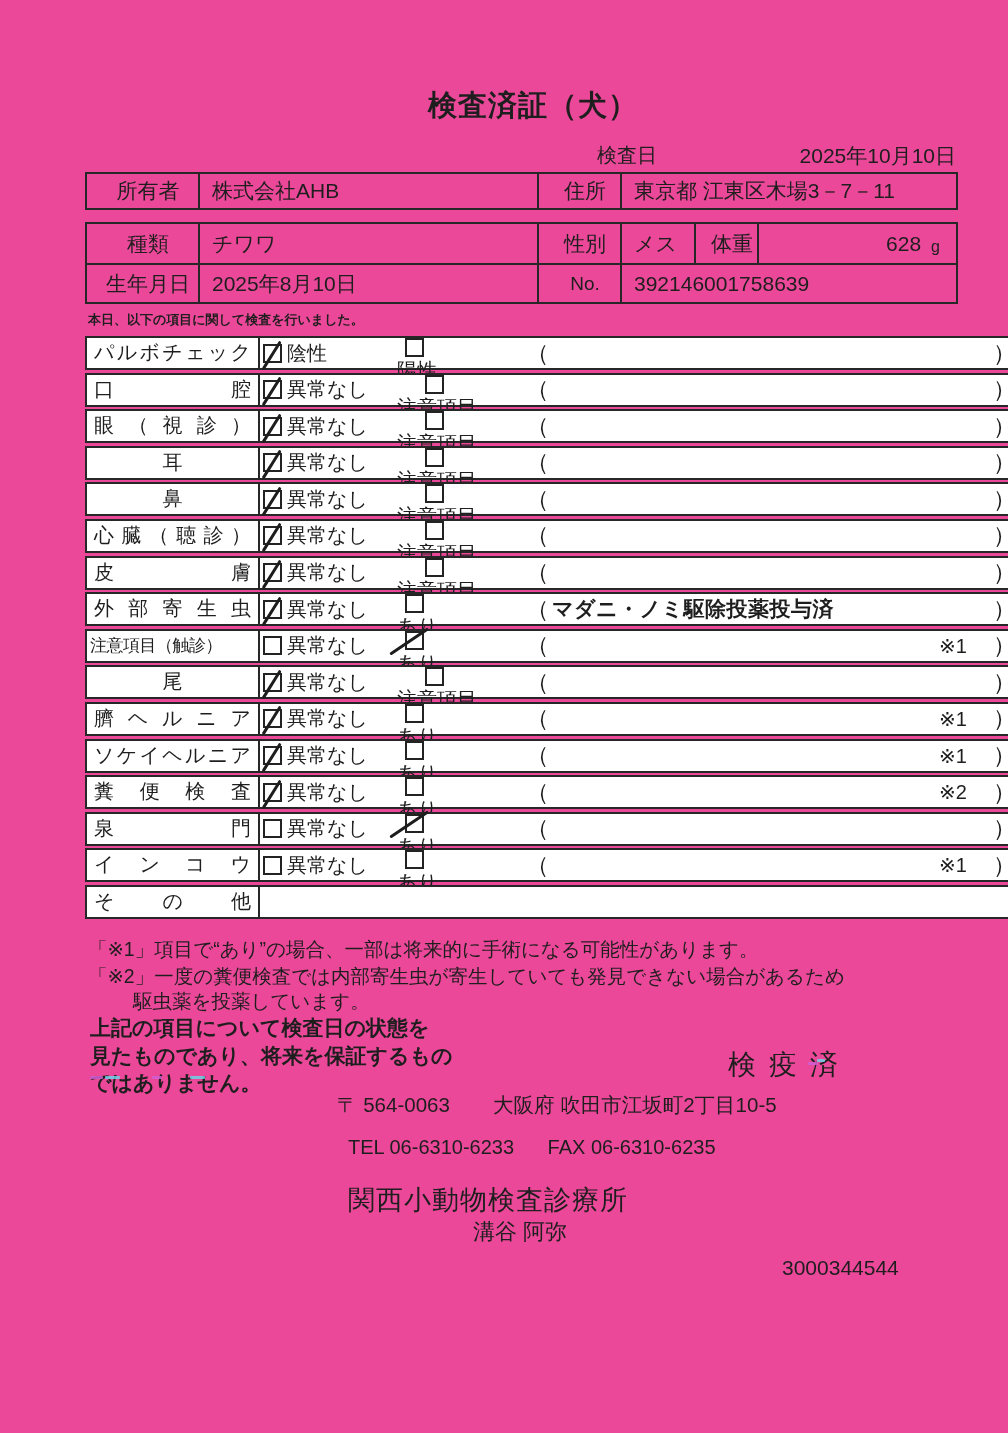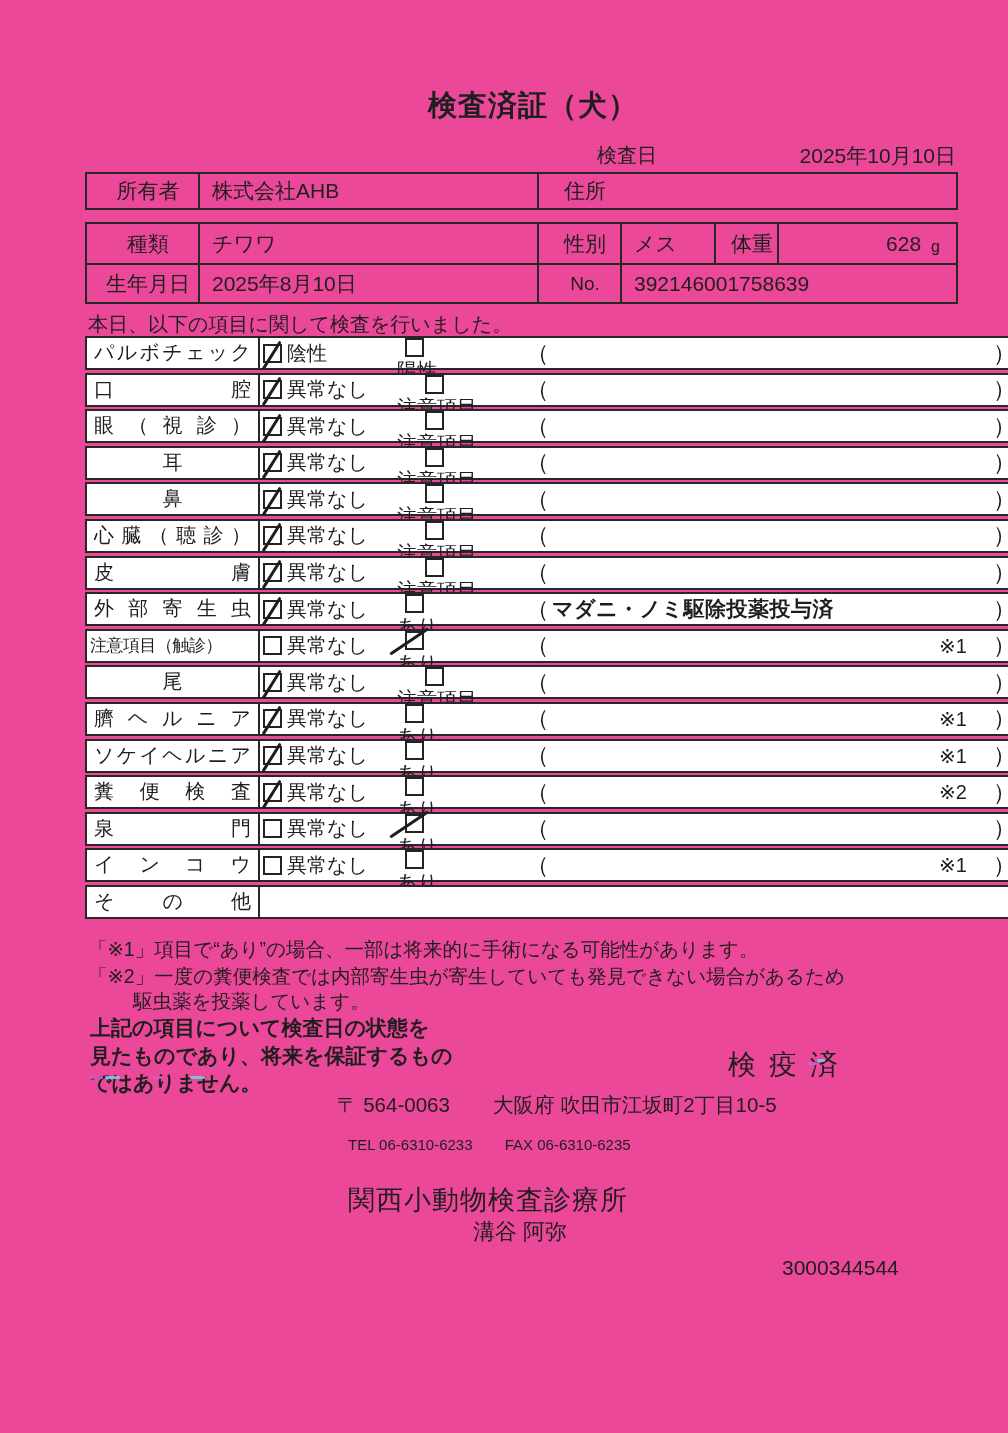--- a/index.html
+++ b/index.html
@@ -18,26 +18,26 @@
   .t2{top:222px;}
   .tr{display:flex;}
   .t2 .tr + .tr{border-top:2px solid #272727;}
   .td{border-left:2px solid #272727;box-sizing:border-box;display:flex;align-items:center;
       font-size:21px;font-weight:500;white-space:nowrap;overflow:visible;}
   .td:first-child{border-left:none;}
   .td.c{justify-content:center;padding-left:11px;}
   .td.v{padding-left:12px;}
   .h38{height:34px;} .h41{height:39px;} .h39{height:37px;}
   .w111{width:111px;flex:none;} .w339{width:339px;flex:none;} .w83{width:83px;flex:none;}
-  .w94{width:94px;flex:none;} .w63{width:63px;flex:none;} .wfill{flex:1;}
+  .w94{width:74px;flex:none;} .w63{width:63px;flex:none;} .wfill{flex:1;}
   .weight-cell{justify-content:flex-end;padding-right:16px;}
   .unit{font-size:16px;margin-left:10px;position:relative;top:3px;}
   .no-label{font-size:19px;}
 
-  .intro{left:88px;top:311px;font-size:20px;font-weight:400;}
+  .intro{left:88px;top:311px;font-size:13px;font-weight:700;}
 
   
   .checklist{left:85px;top:336px;width:940px;}
   .crow{position:relative;height:34px;box-sizing:border-box;border:2px solid #272727;
         margin-bottom:2.6px;display:flex;background:#fff;}
   .cl{width:173px;flex:none;box-sizing:border-box;border-right:2px solid #272727;
       padding:0 7px;font-size:20px;font-weight:500;line-height:29px;white-space:nowrap;overflow:hidden;}
   .cl.justify{text-align:justify;text-align-last:justify;}
   .cl.center{text-align:center;text-align-last:center;}
   .cl.small{font-size:17px;padding:0 3px;letter-spacing:-0.5px;line-height:30px;}
@@ -59,21 +59,21 @@
   
   .note1{left:88px;top:936px;font-size:19.5px;font-weight:500;}
   .note2a{left:88px;top:963px;font-size:19.5px;font-weight:500;}
   .note2b{left:133px;top:988px;font-size:19.5px;font-weight:500;}
   .disclaimer{left:90px;top:1014px;font-size:21px;font-weight:600;line-height:27.5px;}
   .stamp{left:728px;top:1046px;font-size:28px;font-weight:500;letter-spacing:13px;white-space:nowrap;}
 
   
   .postal{left:337px;top:1091px;font-size:20.5px;font-weight:500;}
   .addr2{left:493px;top:1091px;font-size:20.5px;font-weight:500;}
-  .telline{left:348px;top:1136px;font-size:15px;font-weight:500;}
+  .telline{left:348px;top:1136px;font-size:20px;font-weight:500;}
   .telline .fax{margin-left:28px;}
   .clinic{left:348px;top:1182px;font-size:27px;font-weight:500;letter-spacing:1px;}
   .vet{left:473px;top:1217px;font-size:22px;font-weight:500;}
   .docnum{left:782px;top:1256px;font-size:21px;font-weight:500;}
 
   
   .art{position:absolute;height:3px;border-radius:1px;opacity:0.85;}
 </style>
 </head>
 <body>
@@ -83,20 +83,21 @@
   <div class="abs title">検査済証（犬）</div>
 
   <div class="abs insp-label">検査日</div>
   <div class="abs insp-date">2025年10月10日</div>
 
   <div class="abs t t1">
     <div class="tr">
       <div class="td c w111 h38">所有者</div>
       <div class="td v w339 h38">株式会社AHB</div>
       <div class="td c w83 h38">住所</div>
+      <div class="td v wfill h38">東京都 江東区木場3－7－11</div>
     </div>
   </div>
 
   <div class="abs t t2">
     <div class="tr">
       <div class="td c w111 h41">種類</div>
       <div class="td v w339 h41">チワワ</div>
       <div class="td c w83 h41">性別</div>
       <div class="td v w94 h41">メス</div>
       <div class="td c w63 h41">体重</div>

